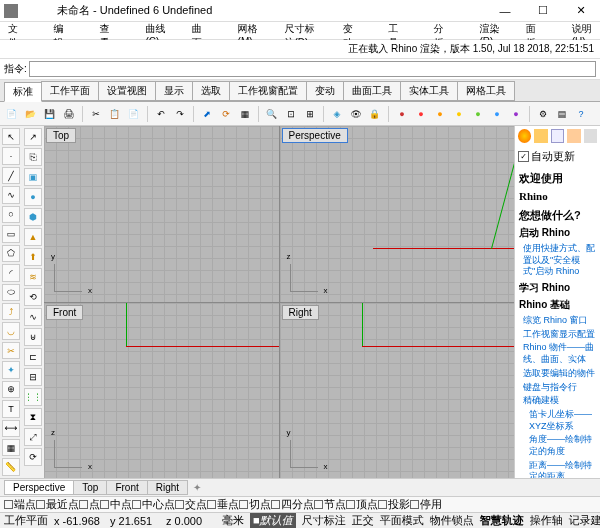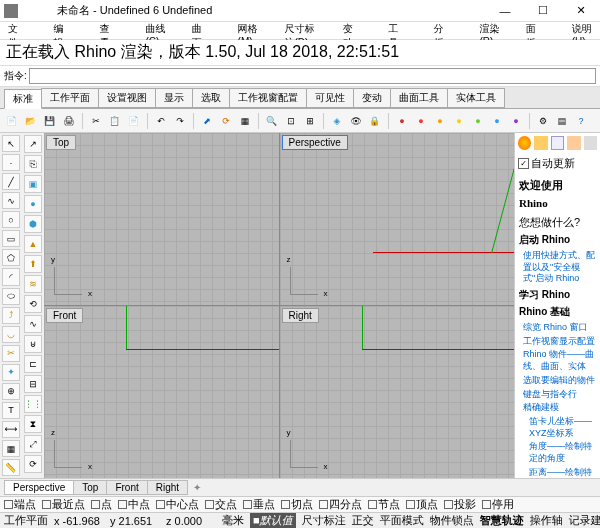--- a/index.html
+++ b/index.html
@@ -4,21 +4,21 @@
 <style>
 * { margin: 0; padding: 0; box-sizing: border-box; font-family: "Microsoft YaHei", "Segoe UI", sans-serif; font-size: 11px; }
 body { width: 600px; height: 528px; background: #f0f0f0; overflow: hidden; display: flex; flex-direction: column; }
 .titlebar { height: 22px; background: #fff; display: flex; align-items: center; padding: 0 4px; border-bottom: 1px solid #ddd; }
 .titlebar .icon { width: 14px; height: 14px; background: #777; margin-right: 4px; }
 .titlebar .title { flex: 1; font-size: 11px; margin-left: 35px; }
 .winbtns { display: flex; gap: 8px; }
 .winbtn { width: 30px; height: 18px; display: flex; align-items: center; justify-content: center; }
 .menubar { height: 18px; background: #fff; display: flex; padding: 0 4px; gap: 18px; border-bottom: 1px solid #ddd; }
 .menubar span { padding: 0 4px; font-size: 10px; }
-.statusline { padding: 2px 6px; font-size: 16px; background: #fff; border-bottom: 1px solid #ddd; }
+.statusline { padding: 2px 6px; font-size: 10px; background: #fff; border-bottom: 1px solid #ddd; text-align: right; }
 .cmdrow { display: flex; align-items: center; padding: 2px 4px; background: #fff; border-bottom: 1px solid #ddd; }
 .cmdrow label { font-size: 10px; margin-right: 2px; }
 .cmdrow input { flex: 1; border: 1px solid #999; height: 16px; font-size: 10px; padding: 0 2px; }
 .tabbar { height: 22px; background: #e8e8e8; display: flex; align-items: flex-end; padding: 0 4px; border-bottom: 1px solid #aaa; }
 .tab { padding: 2px 8px; font-size: 10px; border: 1px solid #aaa; background: #f5f5f5; margin-right: -1px; position: relative; }
 .tab.active { background: #fff; border-bottom: 1px solid #fff; top: 1px; }
 .iconbar { height: 24px; background: #f5f5f5; display: flex; align-items: center; padding: 0 4px; gap: 3px; border-bottom: 1px solid #ccc; overflow: hidden; }
 .ibtn { width: 16px; height: 16px; border: 1px solid transparent; display: flex; align-items: center; justify-content: center; font-size: 9px; }
 .sep { width: 1px; height: 16px; background: #ccc; margin: 0 2px; }
 .mainarea { flex: 1; display: flex; overflow: hidden; }
@@ -38,29 +38,29 @@
 .axis .yl { position: absolute; top: -10px; left: -3px; font-size: 8px; }
 .redline-h { position: absolute; height: 1px; background: #c00; }
 .greenline-v { position: absolute; width: 1px; background: #0a0; }
 .rpanel { width: 86px; background: #fff; border-left: 1px solid #ccc; overflow: hidden; display: flex; flex-direction: column; }
 .rpanel .topicons { padding: 3px; display: flex; gap: 3px; }
 .rpanel .topicons div { width: 14px; height: 14px; }
 .rpanel .chk { padding: 3px; font-size: 10px; display: flex; align-items: center; gap: 2px; }
 .rpanel .chkbox { width: 11px; height: 11px; border: 1px solid #666; display: flex; align-items: center; justify-content: center; font-size: 8px; }
 .rpanel .welcome { padding: 4px; overflow-y: auto; flex: 1; }
 .rpanel h1 { font-size: 11px; font-weight: bold; margin-bottom: 4px; font-family: Liberation Serif, serif; }
-.rpanel h2 { font-size: 11px; font-weight: normal; margin: 6px 0 2px; }
+.rpanel h2 { font-size: 11px; font-weight: bold; margin: 6px 0 2px; }
 .rpanel h3 { font-size: 10px; font-weight: bold; margin: 3px 0; }
 .rpanel .link { color: #0066cc; font-size: 9px; line-height: 1.3; margin: 2px 0 2px 4px; }
 .rpanel .sublink { color: #0066cc; font-size: 9px; line-height: 1.3; margin: 2px 0 2px 10px; }
 .vtabs { height: 18px; background: #f0f0f0; display: flex; align-items: center; padding: 0 4px; gap: 0; border-top: 1px solid #ccc; }
 .vtab { padding: 1px 8px; font-size: 10px; border: 1px solid #bbb; background: #e8e8e8; margin-right: -1px; }
 .vtab.active { background: #fff; }
 .vtab-plus { padding: 1px 6px; font-size: 10px; color: #888; }
-.osnap { height: 16px; background: #f8f8f8; display: flex; align-items: flex-start; padding: 0 4px; gap: 6px; border-top: 1px solid #ccc; font-size: 9px; overflow: hidden; flex-wrap: nowrap; }
+.osnap { height: 16px; background: #f8f8f8; display: flex; align-items: flex-start; padding: 0 4px; border-top: 1px solid #ccc; font-size: 9px; overflow: hidden; flex-wrap: nowrap; }
 .osnap label { display: flex; align-items: center; gap: 1px; white-space: nowrap; }
 .cb { width: 9px; height: 9px; border: 1px solid #666; }
 .statusbar { height: 16px; background: #f0f0f0; display: flex; align-items: center; padding: 0 4px; gap: 6px; border-top: 1px solid #ccc; font-size: 9px; overflow: hidden; white-space: nowrap; }
 .statusbar span { white-space: nowrap; }
 .statusbar .coord { min-width: 50px; }
 .statusbar .dark { background: #555; color: #fff; padding: 0 3px; font-style: italic; }
 .statusbar .bold { font-weight: bold; }
 </style>
 </head>
 <body>
@@ -98,24 +98,24 @@
   <input style="">
 </div>
 
 <div class="tabbar">
   <div class="tab active">标准</div>
   <div class="tab">工作平面</div>
   <div class="tab">设置视图</div>
   <div class="tab">显示</div>
   <div class="tab">选取</div>
   <div class="tab">工作视窗配置</div>
-  <div class="tab">可见性</div>
   <div class="tab">变动</div>
   <div class="tab">曲面工具</div>
   <div class="tab">实体工具</div>
+  <div class="tab">网格工具</div>
 </div>
 
 <div class="iconbar">
   <div class="ibtn">📄</div>
   <div class="ibtn">📂</div>
   <div class="ibtn">💾</div>
   <div class="ibtn">🖨</div>
   <div class="sep"></div>
   <div class="ibtn">✂</div>
   <div class="ibtn">📋</div>

